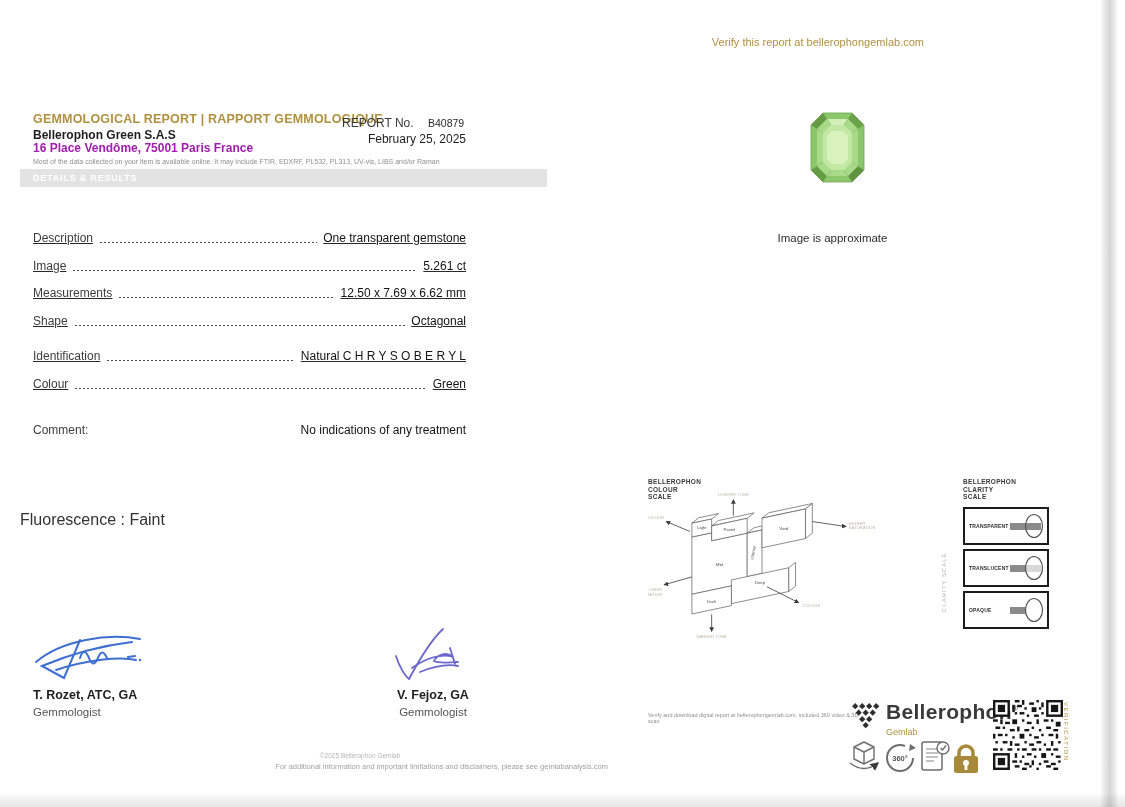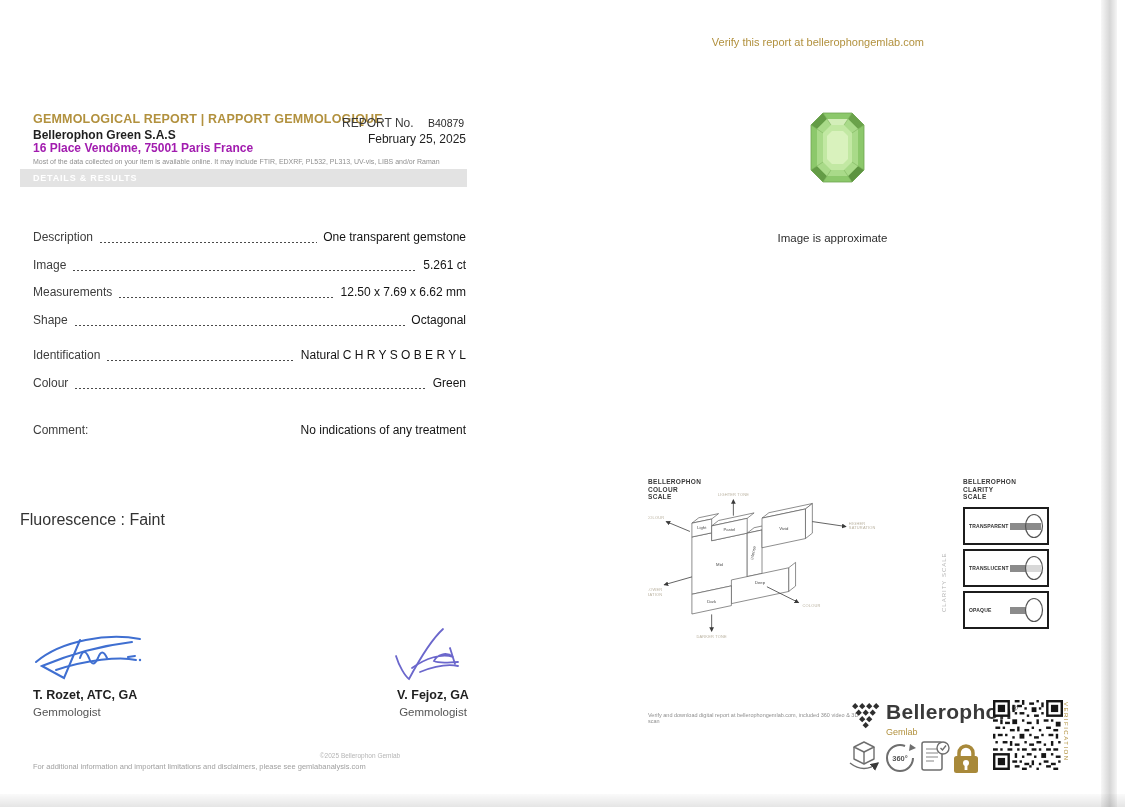--- a/index.html
+++ b/index.html
@@ -6,27 +6,27 @@
   #page{position:relative;width:1125px;height:807px;background:#ffffff;overflow:hidden;
         font-family:"Liberation Sans",sans-serif;color:#2a2a2a;}
   .abs{position:absolute;}
   
   .verify-link{left:660px;top:36px;width:264px;text-align:right;font-size:11px;color:#b2913e;}
   
   .hdr-title{left:33px;top:112px;font-size:12.5px;font-weight:bold;color:#b2913e;letter-spacing:.2px;}
   .hdr-company{left:33px;top:128px;font-size:12px;font-weight:bold;color:#1f1f1f;}
   .hdr-address{left:33px;top:141px;font-size:12px;font-weight:bold;color:#a21caf;}
   .hdr-note{left:33px;top:158px;font-size:7px;color:#8f8f8f;}
-  .section-bar{left:20px;top:169px;width:447px;height:18px;background:#e3e3e3;}
+  .section-bar{left:20px;top:169px;width:527px;height:18px;background:#e3e3e3;}
   .section-bar span{display:block;padding:4px 0 0 13px;font-size:9px;font-weight:bold;color:#ffffff;letter-spacing:.8px;}
   .report-label{left:342px;top:116px;font-size:12px;color:#3a3a3a;}
   .report-no{left:428px;top:117px;font-size:10.5px;color:#2a2a2a;}
   .report-date{left:250px;top:132px;width:216px;text-align:right;font-size:12px;font-weight:400;color:#1f1f1f;}
   
-  .field-row{left:33px;width:433px;height:16px;display:flex;align-items:flex-start;font-size:12px;}
+  .field-row{left:33px;width:433px;height:16px;display:flex;align-items:center;font-size:12px;text-decoration:underline;}
   .field-row .lbl{color:#3d3d3d;white-space:nowrap;}
   .field-row .leader{flex:1;height:12px;margin:0 6px;align-self:flex-end;
       background-image:radial-gradient(circle,#4a4a4a 0.7px,transparent 0.95px);
       background-size:4px 3px;background-repeat:repeat-x;background-position:0 78%;}
   .field-row .val{color:#141414;white-space:nowrap;}
   .plain-row{left:33px;width:433px;display:flex;justify-content:space-between;font-size:12px;}
   .plain-row .lbl{color:#3d3d3d;}
   .plain-row .val{color:#141414;}
   .fluor{left:20px;top:511px;font-size:16px;color:#333;}
   
@@ -40,21 +40,21 @@
   .clarity-row{left:963px;width:86px;height:38px;border:2px solid #1c1c1c;background:#fff;
                display:flex;align-items:center;justify-content:space-between;box-sizing:border-box;padding:0 2px 0 4px;}
   .clarity-row .lvl{font-size:5px;font-weight:bold;color:#2f2f2f;letter-spacing:.2px;}
   
   .sig-name-l{left:33px;top:688px;font-size:12.5px;font-weight:bold;color:#1f1f1f;}
   .sig-role-l{left:33px;top:706px;font-size:11.5px;color:#555;}
   .sig-name-r{left:368px;top:688px;width:130px;text-align:center;font-size:12.5px;font-weight:bold;color:#1f1f1f;}
   .sig-role-r{left:368px;top:706px;width:130px;text-align:center;font-size:11.5px;color:#555;}
   
   .foot-copy{left:100px;top:752px;width:520px;text-align:center;font-size:6.5px;color:#b5b5b5;}
-  .foot-disc{left:33px;top:762px;width:575px;text-align:left;font-size:7.5px;color:#a0a0a0;}
+  .foot-disc{left:33px;top:762px;width:575px;text-align:right;font-size:7.5px;color:#a0a0a0;}
   
   .verif-note{left:648px;top:712px;width:215px;font-size:5.5px;color:#8f8f8f;}
   .brand-word{left:886px;top:700px;font-size:21px;font-weight:600;color:#3a3a3a;letter-spacing:.3px;}
   .brand-word sup{font-size:8px;}
   .brand-sub{left:886px;top:727px;width:122px;text-align:left;font-size:9px;color:#b2913e;}
   .verif-vert{left:1063px;top:702px;height:80px;writing-mode:vertical-rl;font-size:6px;color:#b2913e;letter-spacing:1.5px;}
   
   .edge-right{left:1101px;top:0;width:16px;height:807px;
       background:linear-gradient(to right,rgba(0,0,0,0.03),rgba(0,0,0,0.16) 55%,rgba(0,0,0,0.04));}
   .edge-bottom{left:0;top:794px;width:1125px;height:13px;

